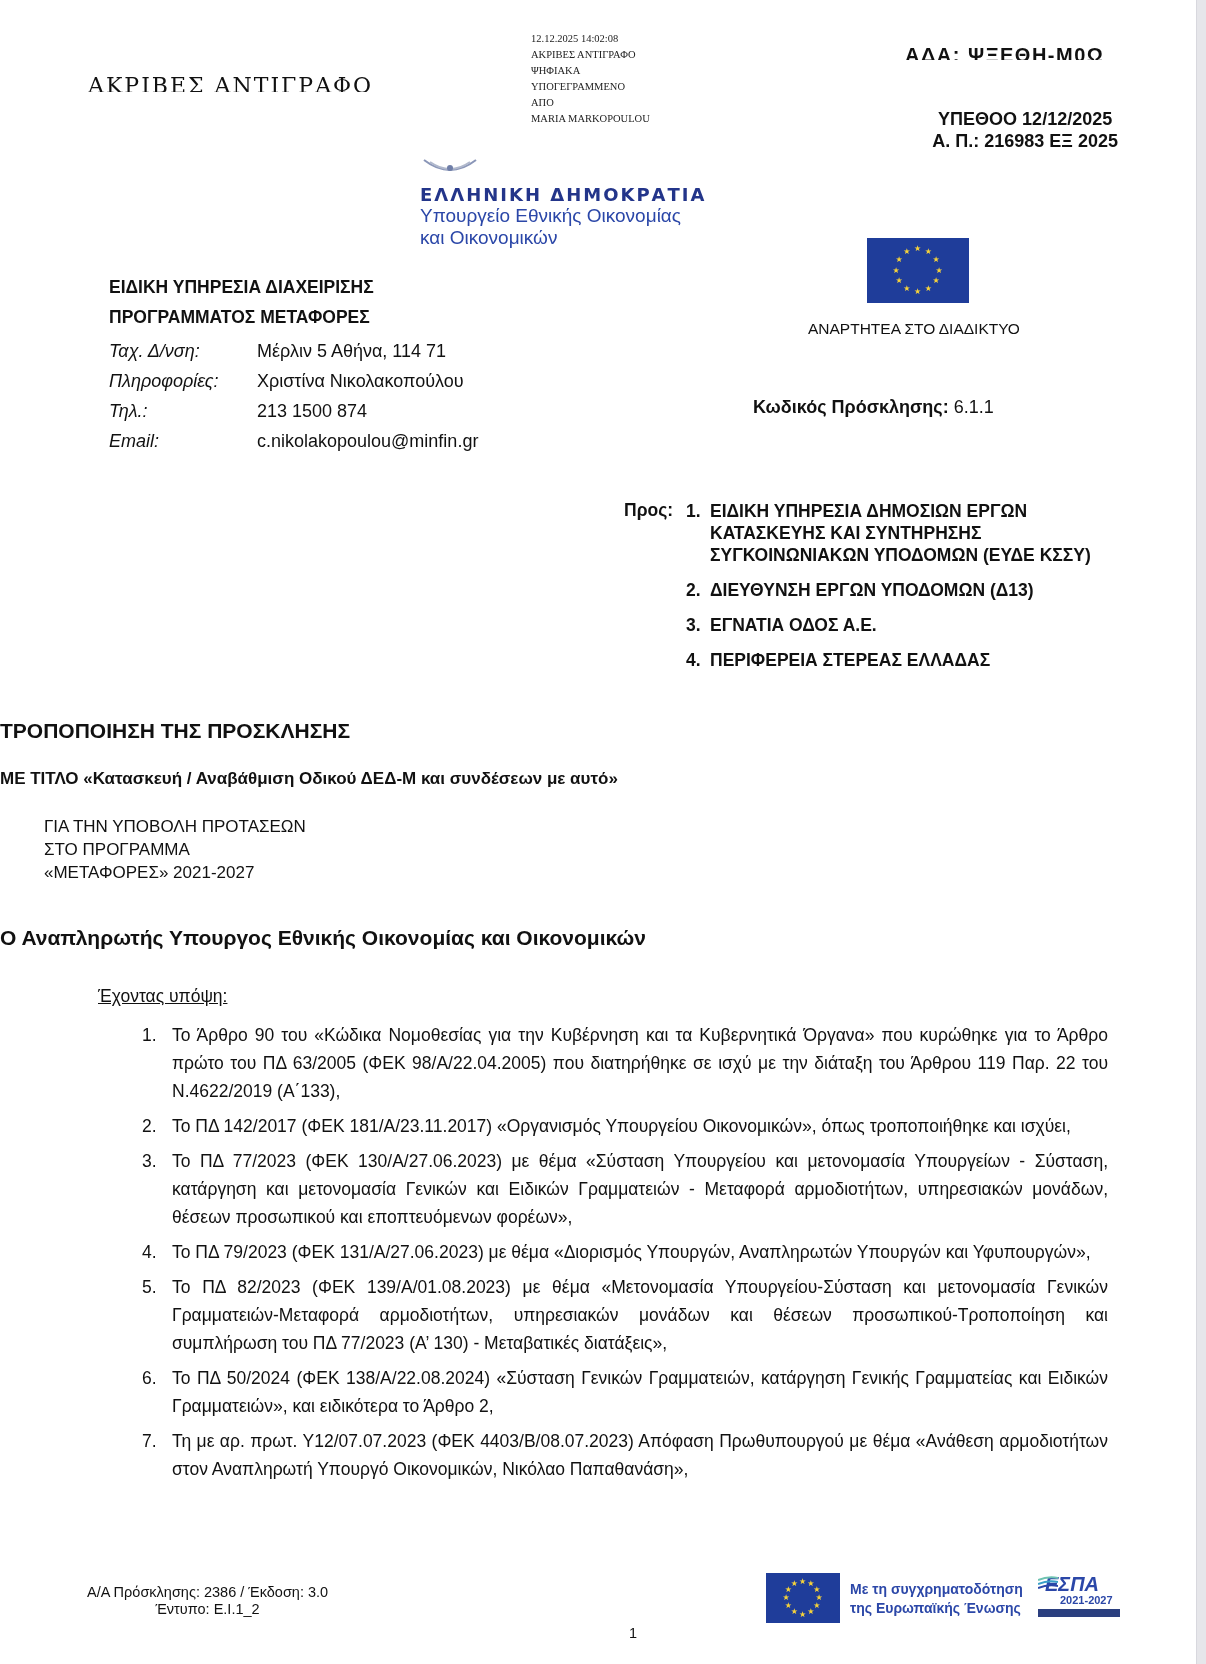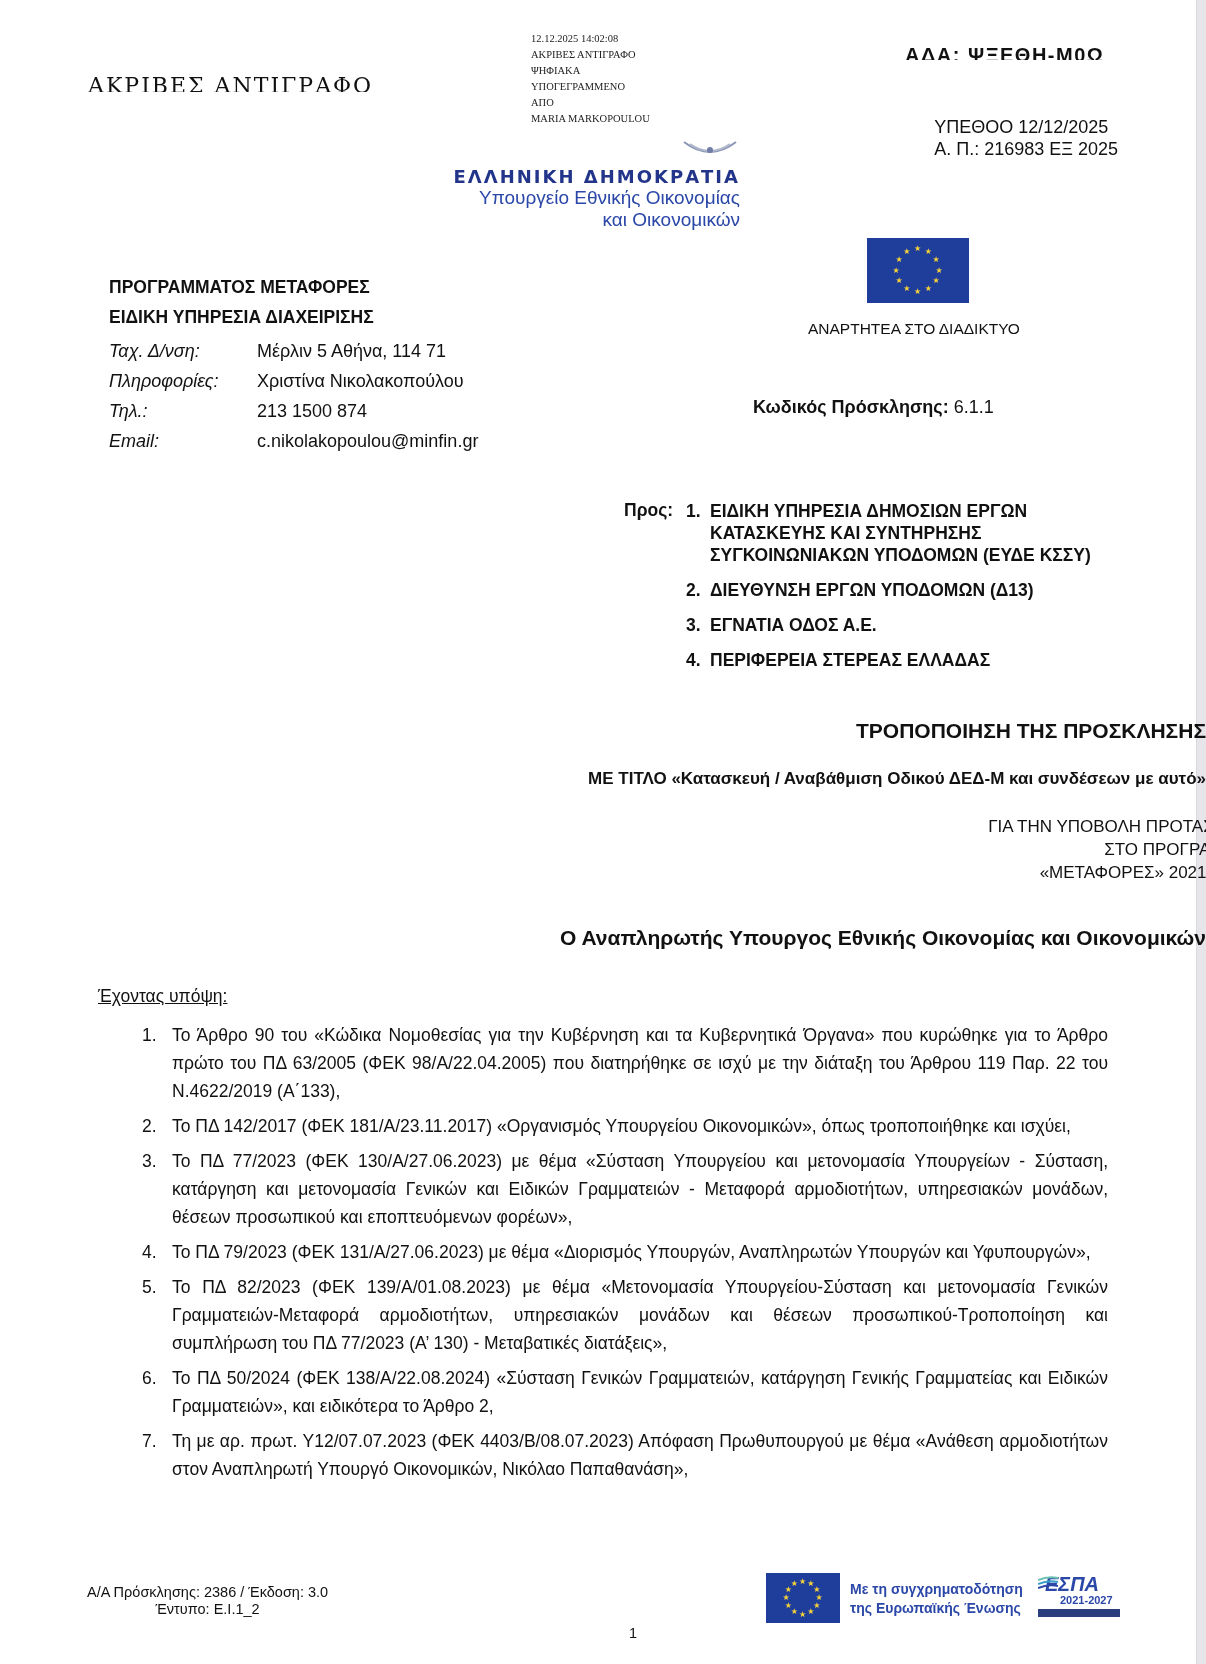--- a/index.html
+++ b/index.html
@@ -2,41 +2,41 @@
 <html><head>
 <meta charset="utf-8">
 <style>
   html, body { margin:0; padding:0; }
   body { width:1206px; height:1664px; position:relative; background:#ffffff; overflow:hidden; color:#111; font-family:"Liberation Sans", sans-serif; }
   .abs { position:absolute; }
   .scrollbar { position:absolute; left:1196px; top:0; width:10px; height:1664px; background:#e6e6ea; border-left:1px solid #d8d8de; }
   .copy-title { left:88px; top:72px; font-family:"DejaVu Serif", serif; font-size:22px; letter-spacing:2px; height:20px; overflow:hidden; line-height:28px; }
   .stamp { left:531px; top:31px; font-family:"Liberation Serif", serif; font-size:10.5px; line-height:16px; color:#222; }
   .ada { left:905px; top:42px; font-size:20px; font-weight:bold; letter-spacing:1.5px; height:18px; overflow:hidden; line-height:26px; }
-  .ref { right:88px; top:116px; text-align:left; font-size:18px; font-weight:normal; line-height:22px; }
-  .logo { left:420px; top:140px; width:320px; text-align:right; color:#2a3f8f; }
+  .ref { right:88px; top:108px; text-align:center; font-size:18px; font-weight:bold; line-height:22px; }
+  .logo { left:420px; top:158px; width:320px; text-align:left; color:#2a3f8f; }
   .logo .emblem { width:60px; height:18px; margin:0 auto 4px; }
   .logo .rep { font-size:18px; font-weight:bold; letter-spacing:2px; font-family:"DejaVu Sans", sans-serif; color:#23358a; }
   .logo .min { font-size:19px; line-height:22px; color:#2b47a8; }
   .euflag { position:absolute; background:#1f3d9a; }
   .euflag .star { position:absolute; color:#f7d33a; font-size:8px; line-height:8px; }
   .org { left:109px; top:272px; font-size:17.5px; }
   .org .name { font-weight:bold; line-height:30px; }
   .org table { border-collapse:collapse; margin-top:4px; }
   .org td { padding:0; font-size:18px; line-height:30px; vertical-align:top; }
   .org td.k { width:148px;font-style:italic; }
   .post { left:808px; top:320px; font-size:15.5px; }
   .code { left:753px; top:385px; font-size:18px; line-height:44px; }
   .code b { font-weight:bold; }
   .to { left:624px; top:500px; font-size:17.5px; font-weight:bold; }
   .to .lbl { position:absolute; left:0; top:0; }
   .to ol { list-style:none; margin:0; padding:0; position:absolute; left:62px; top:0; width:460px; }
   .to li { position:relative; padding-left:24px; line-height:22px; margin-bottom:13px; }
   .to li .n { position:absolute; left:0; }
-  .center { left:0; width:1206px; text-align:right; }
+  .center { left:0; width:1206px; text-align:left; }
   .t1 { top:719px; font-size:21px; font-weight:bold; }
   .t2 { top:769px; font-size:17px; font-weight:bold; }
   .t3 { top:815px; font-size:17px; font-weight:normal; line-height:23px;margin-left:44px; }
   .t4 { top:926px; font-size:21px; font-weight:bold; }
   .consider { left:98px; top:986px; font-size:17.5px; text-decoration:underline; }
   .items { left:142px; top:1021px; width:966px; margin:0; padding:0; list-style:none; }
   .items li { position:relative; padding-left:30px; font-size:17.5px; line-height:28px; text-align:justify; margin-bottom:7px; }
   .items li .n { position:absolute; left:0; }
   .foot { left:87px; top:1584px; font-size:14.5px; line-height:17px;text-align:center; }
   .cofund-text { left:850px; top:1580px; font-size:14px; line-height:19px; color:#2b47a8; font-weight:bold; }
@@ -92,22 +92,22 @@
     <span class="star" style="color: rgb(247, 211, 58); left: 36.275px; top: 47.0762px;">★</span>
     <span class="star" style="color: rgb(247, 211, 58); left: 28.4238px; top: 39.225px;">★</span>
     <span class="star" style="color: rgb(247, 211, 58); left: 25.55px; top: 28.5px;">★</span>
     <span class="star" style="color: rgb(247, 211, 58); left: 28.4238px; top: 17.775px;">★</span>
     <span class="star" style="color: rgb(247, 211, 58); left: 36.275px; top: 9.92375px;">★</span>
   </div>
 
 <div class="abs post">ΑΝΑΡΤΗΤΕΑ ΣΤΟ ΔΙΑΔΙΚΤΥΟ</div>
 
 <div class="abs org">
+  <div class="name">ΕΙΔΙΚΗ ΥΠΗΡΕΣΙΑ ΔΙΑΧΕΙΡΙΣΗΣ</div>
   <div class="name">ΠΡΟΓΡΑΜΜΑΤΟΣ ΜΕΤΑΦΟΡΕΣ</div>
-  <div class="name">ΕΙΔΙΚΗ ΥΠΗΡΕΣΙΑ ΔΙΑΧΕΙΡΙΣΗΣ</div>
   <table>
     <tbody>
         <tr>
       <td class="k">Ταχ. Δ/νση:</td>
       <td>Μέρλιν 5 Αθήνα, 114 71</td>
     </tr>
     <tr>
       <td class="k">Πληροφορίες:</td>
       <td>Χριστίνα Νικολακοπούλου</td>
     </tr>

